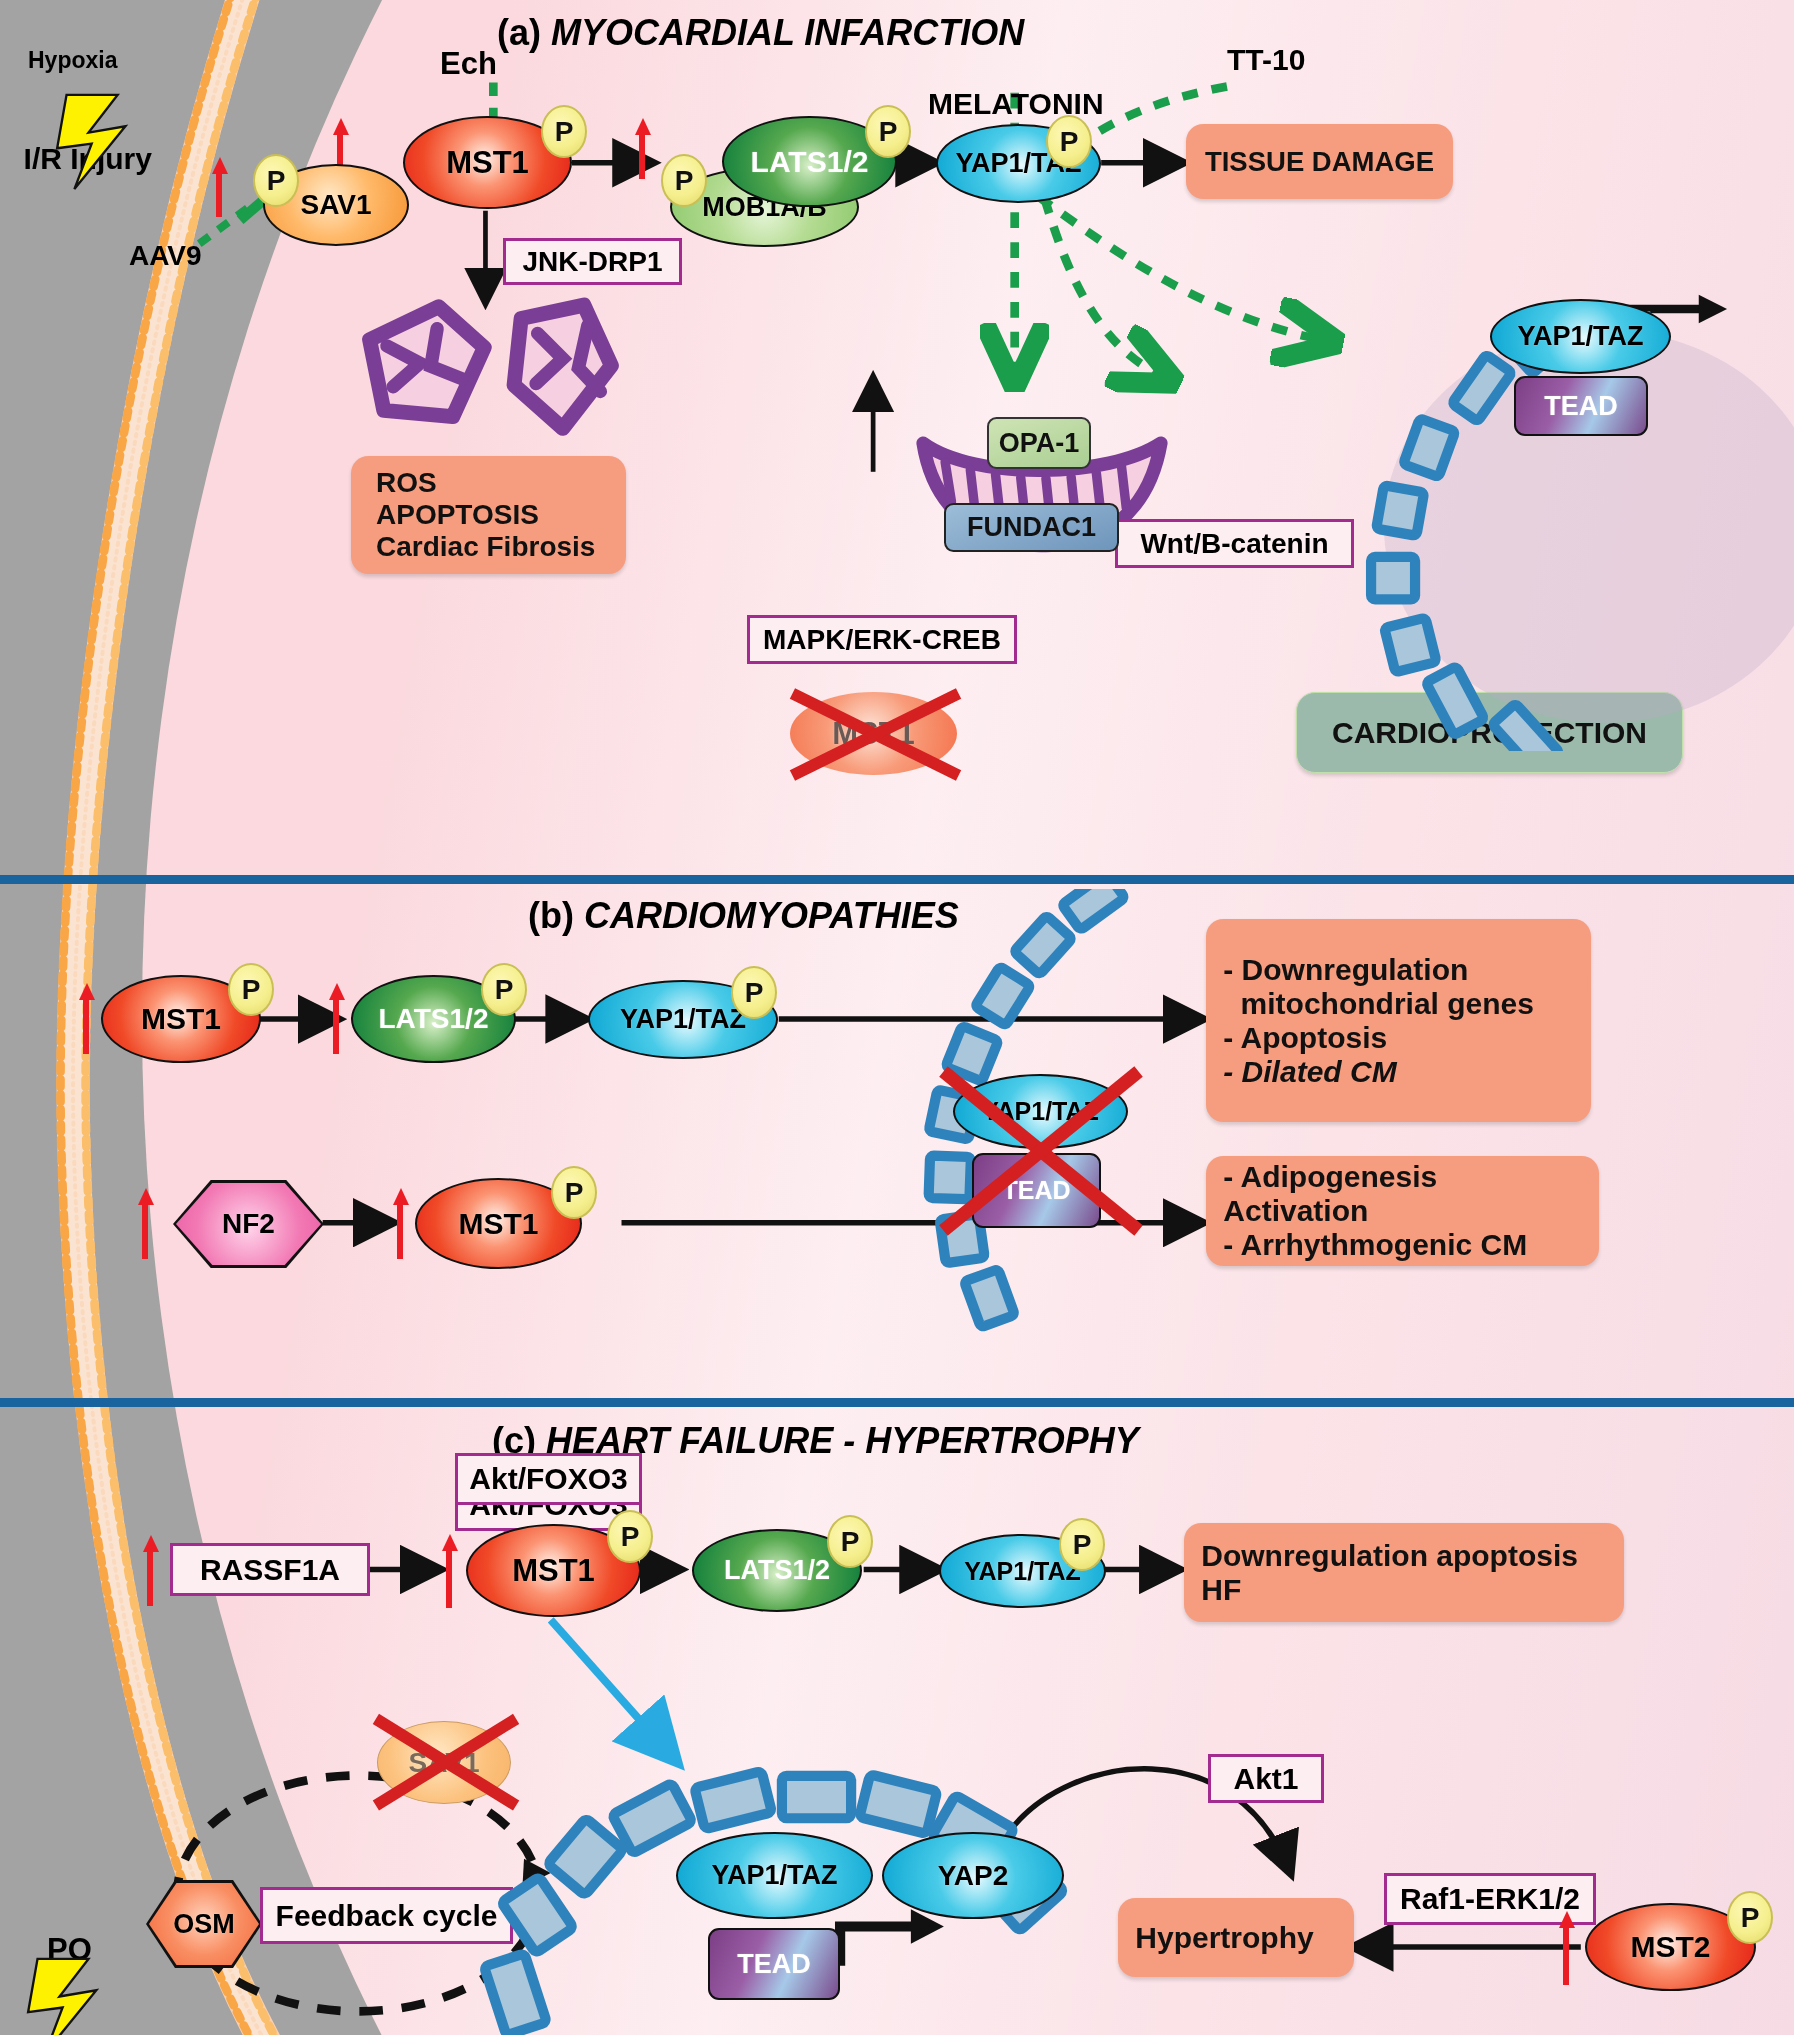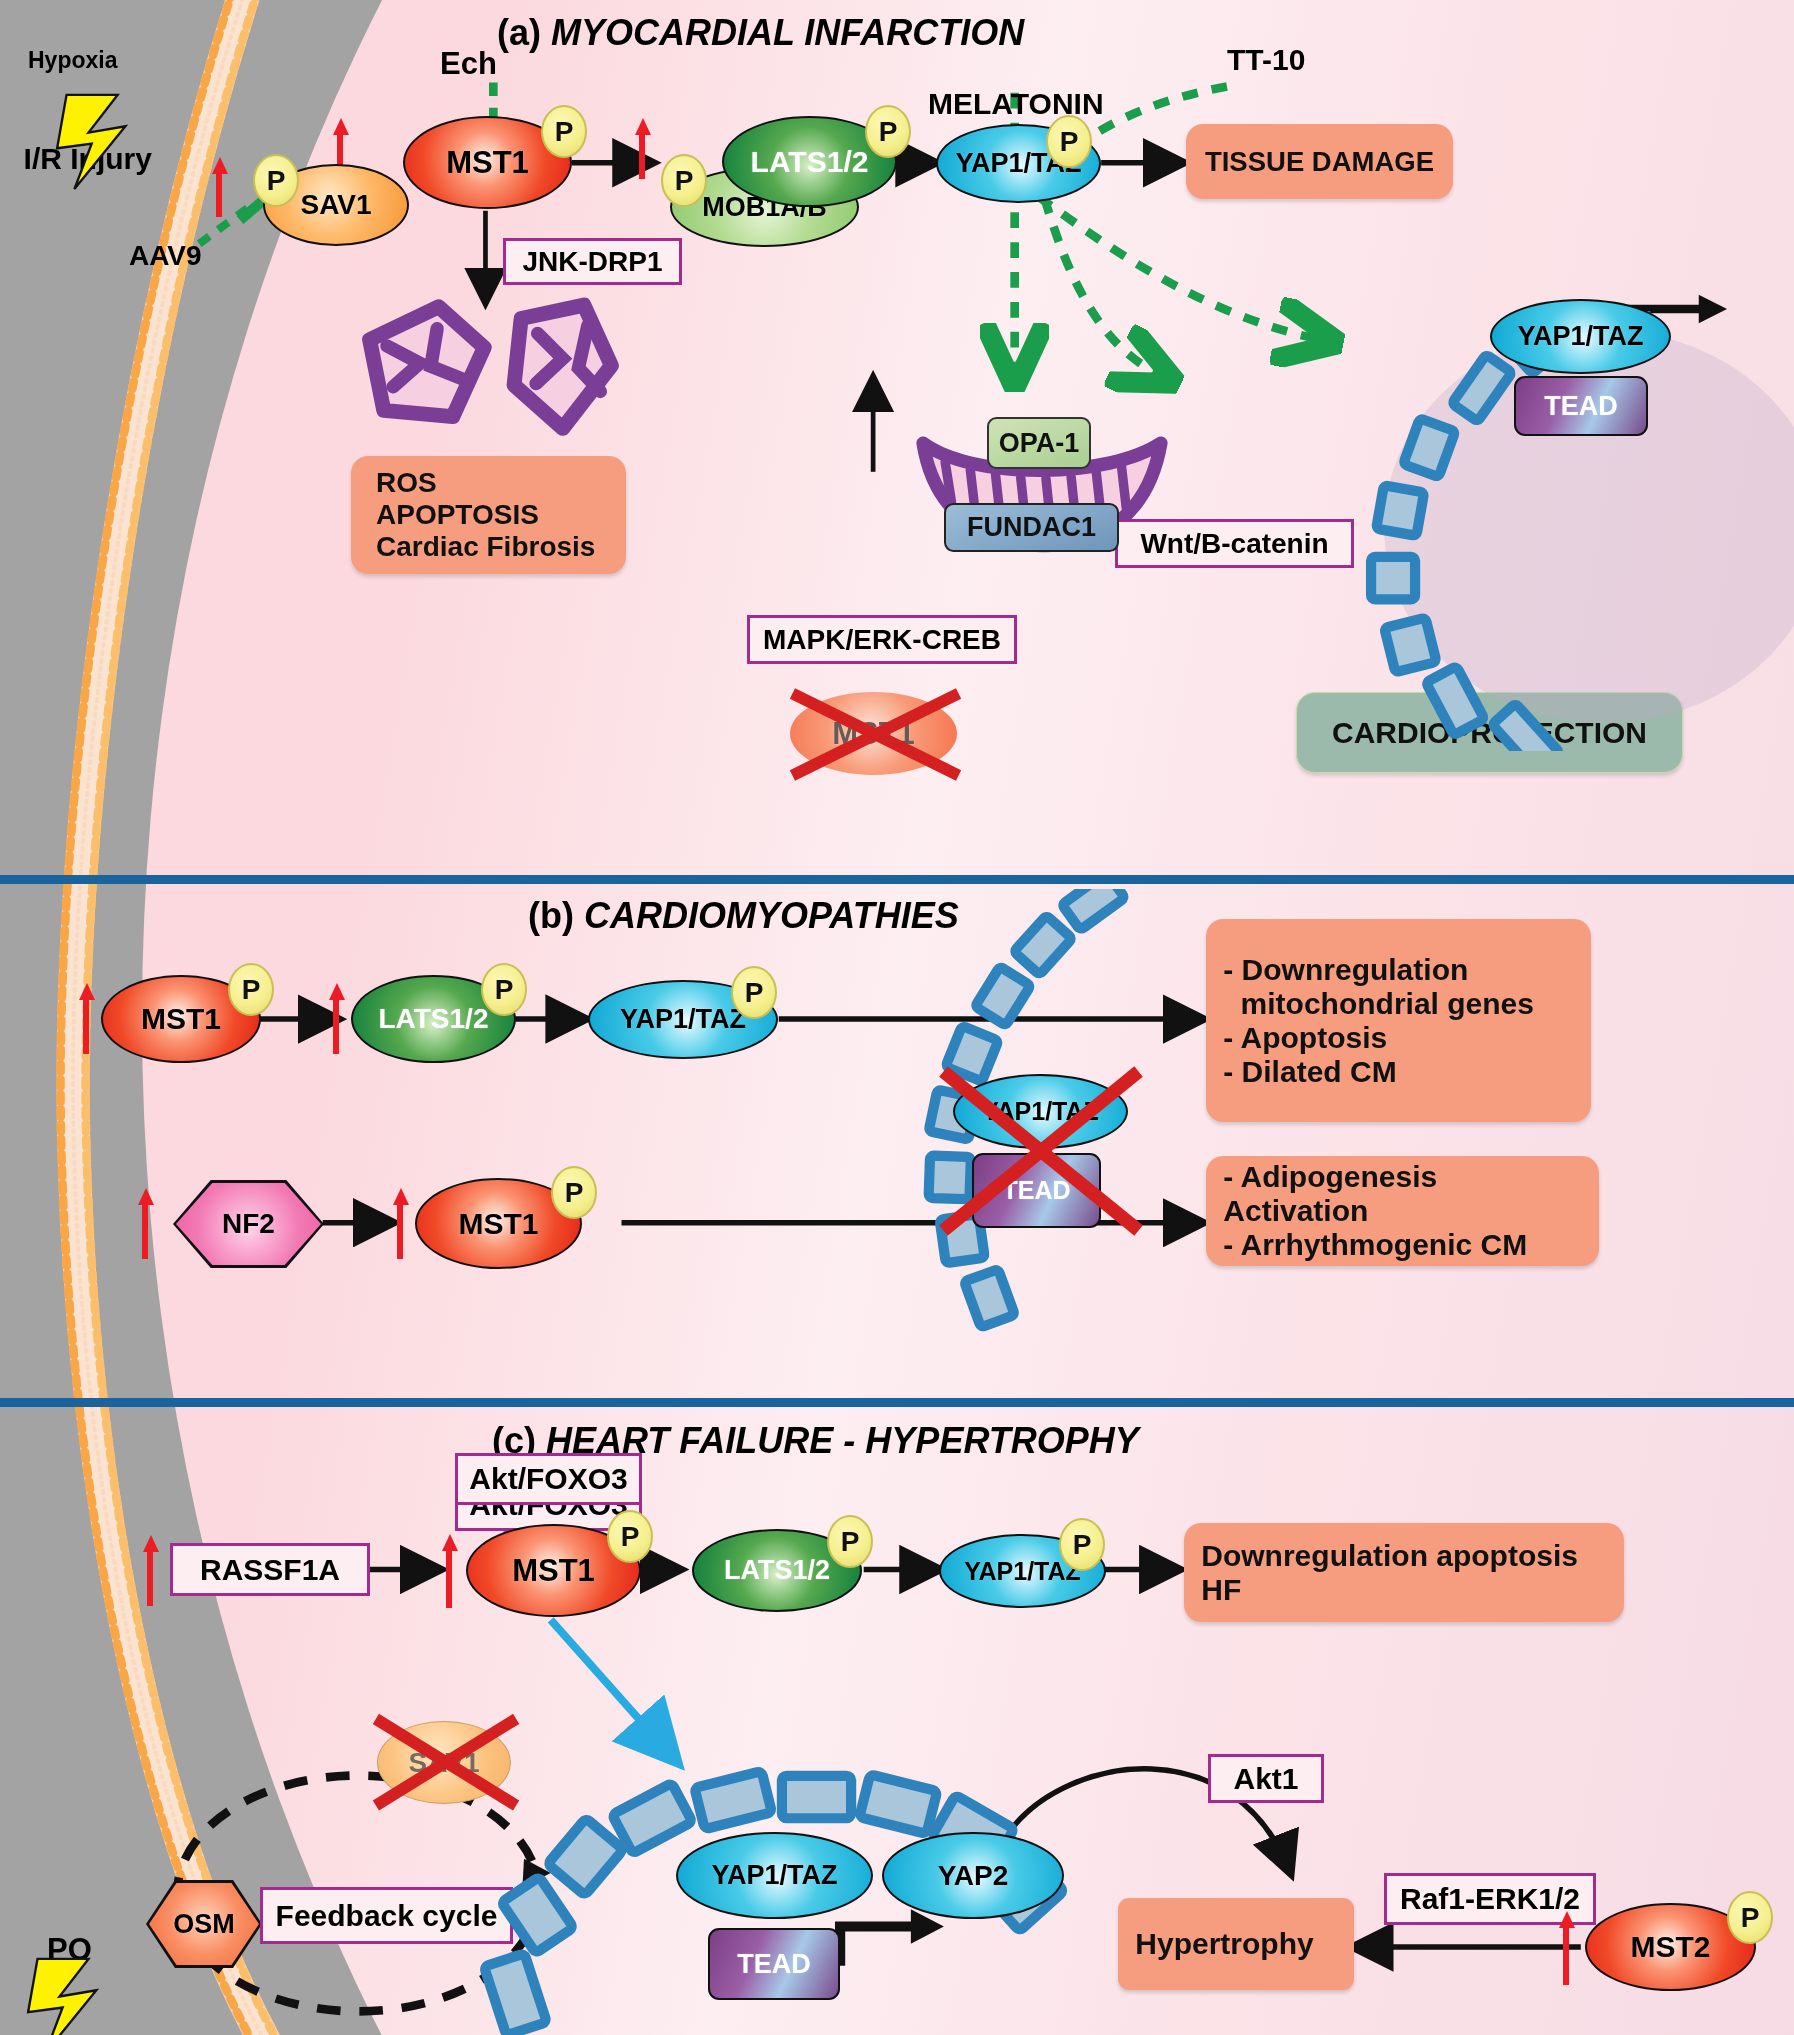--- a/index.html
+++ b/index.html
@@ -330,21 +330,21 @@
   <div class="node tead" style="left:972px;top:1153px;width:129px;height:75px;font-size:25px;color:#fff;">TEAD</div>
   <svg class="crossmark" style="left:934px;top:1062px;width:214px;height:178px;" viewBox="0 0 272 226">
     <line x1="12" y1="12" x2="260" y2="214" stroke="#d42020" stroke-width="17"></line>
     <line x1="260" y1="12" x2="12" y2="214" stroke="#d42020" stroke-width="17"></line>
   </svg>
 
   <div class="outbox" style="left:1206px;top:919px;width:385px;height:203px;">
     <span style="font-size:30px;">- Downregulation</span>
     <span style="font-size:30px;padding-left:17.3px;">  mitochondrial genes</span>
     <span style="font-size:30px;">- Apoptosis</span>
-    <span style="font-size:30px;">- Dilated CM</span>
+    <span style="font-size:30px;font-style:italic;">- Dilated CM</span>
   </div>
 
   <div class="uparrow" style="left:138px;top:1188px;height:72px;">
     <span class="head"></span>
       <span class="stem" style="height:57px;"></span>
   </div>
   <div class="hexa-outline" style="left:173px;top:1180px;width:151px;height:88px;"></div>
   <div class="node hexa" style="left:176px;top:1183px;width:145px;height:82px;font-size:28px;
               background:radial-gradient(circle at 50% 55%, #ffd4ea 0%, #f279b4 60%, #ea5ea2 100%);">NF2</div>
 
@@ -432,21 +432,21 @@
   </svg>
 
   <div class="node ellipse yap" style="left:676px;top:1832px;width:197px;height:87px;font-size:27px;">YAP1/TAZ</div>
   <div class="node ellipse yap" style="left:882px;top:1832px;width:182px;height:87px;font-size:28px;">YAP2</div>
   <div class="node tead" style="left:708px;top:1928px;width:132px;height:72px;font-size:27px;color:#fff;">TEAD</div>
 
   <div class="pbox" style="left:1208px;top:1754px;width:116px;height:49px;">
     <span style="font-size:30px;">Akt1</span>
   </div>
 
-  <div class="outbox" style="left:1118px;top:1898px;width:236px;height:92px;align-items:flex-start;border-radius:11px;">
+  <div class="outbox" style="left:1118px;top:1898px;width:236px;height:79px;align-items:flex-start;">
     <span style="font-size:30px;">Hypertrophy</span>
   </div>
 
   <div class="pbox" style="left:1384px;top:1873px;width:212px;height:52px;">
     <span style="font-size:30px;">Raf1-ERK1/2</span>
   </div>
 
   <div class="uparrow" style="left:1559px;top:1911px;height:75px;">
     <span class="head"></span>
       <span class="stem" style="height:60px;"></span>

